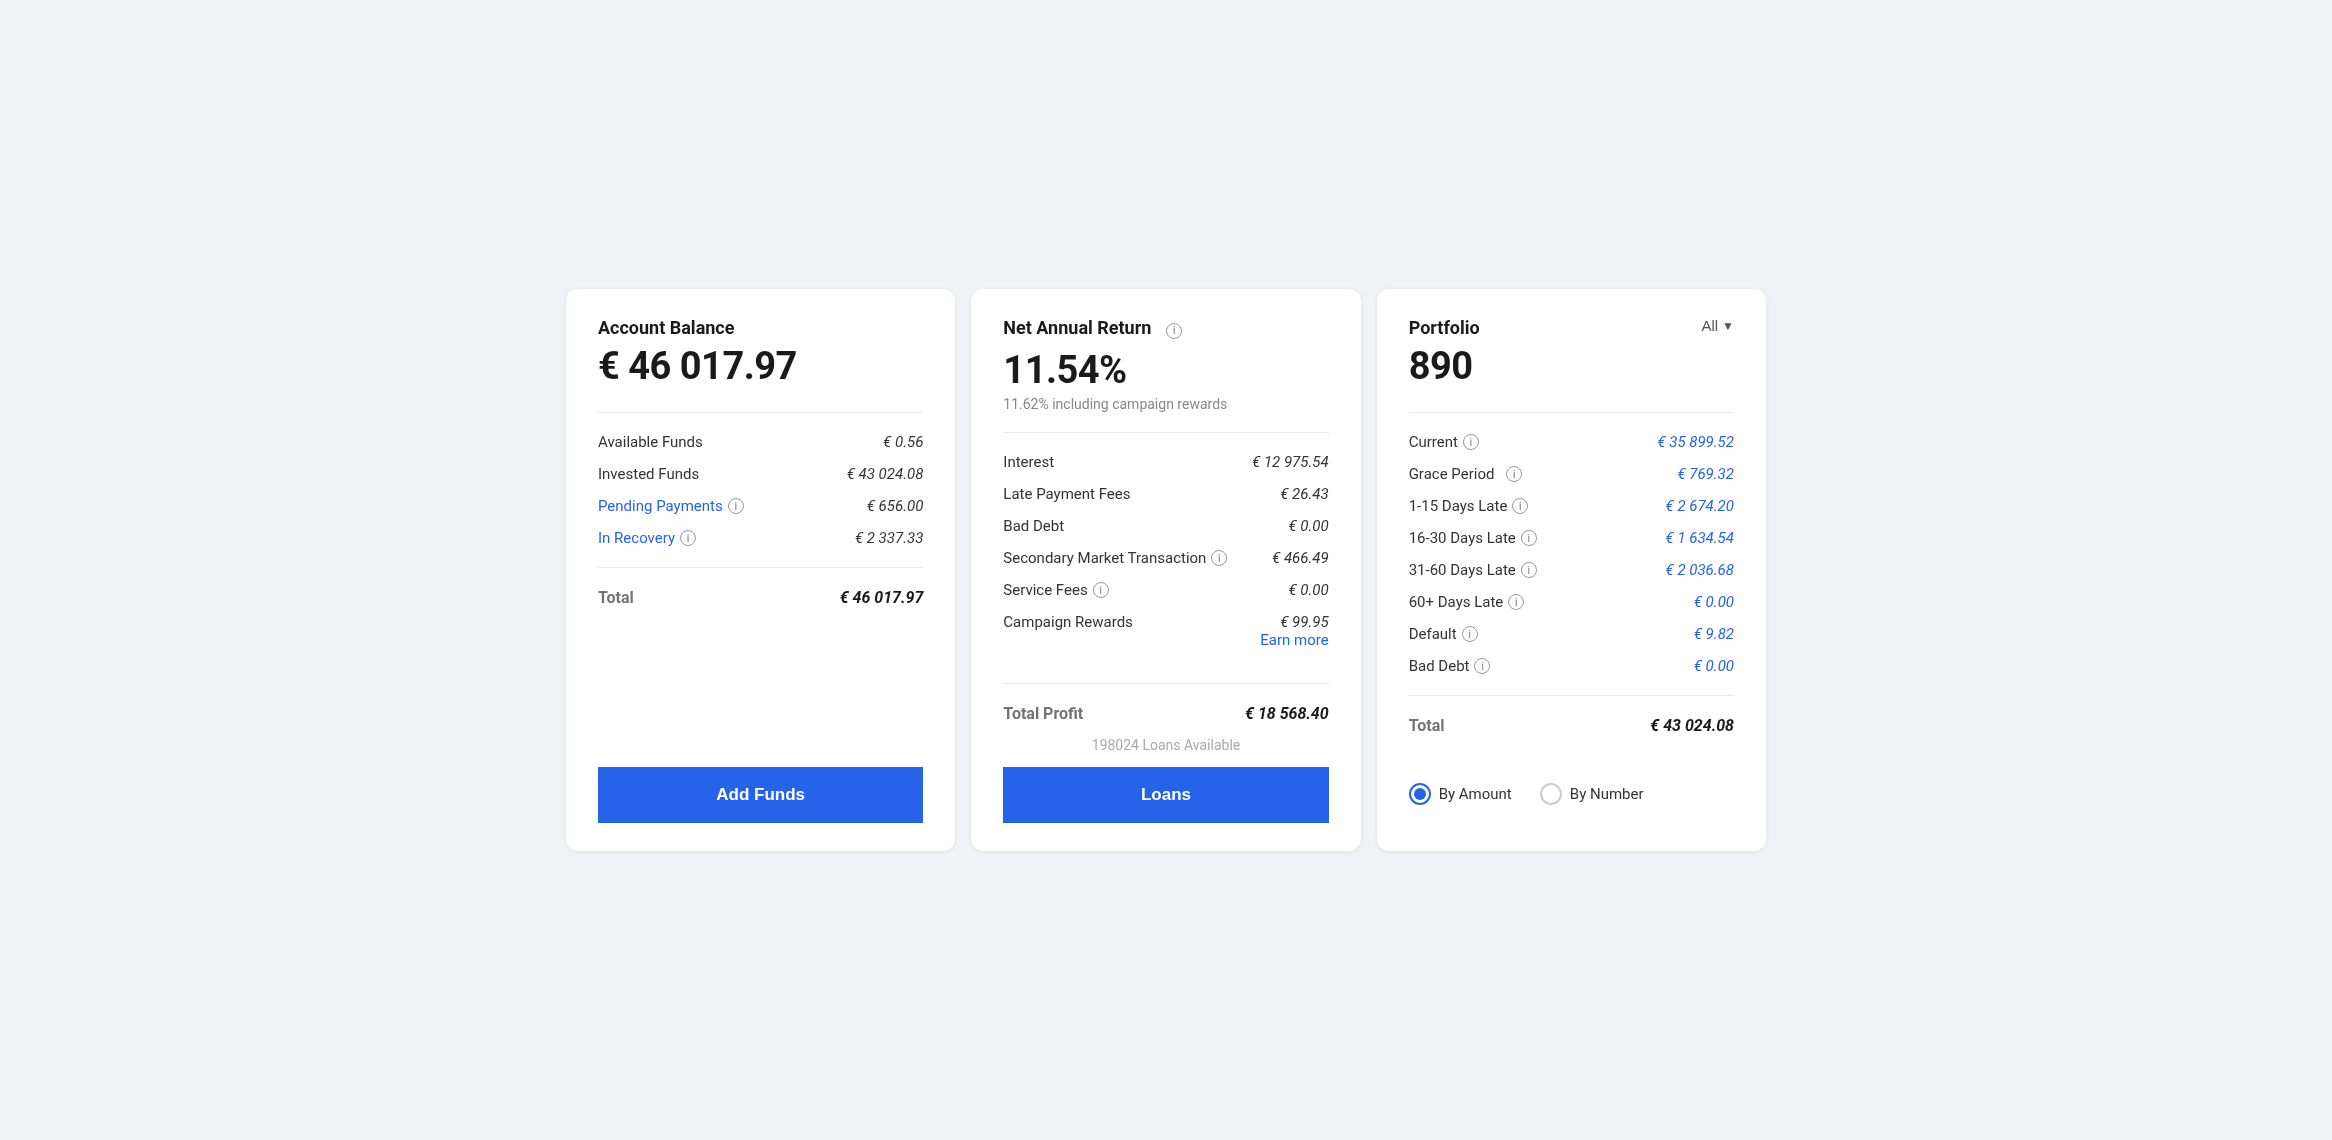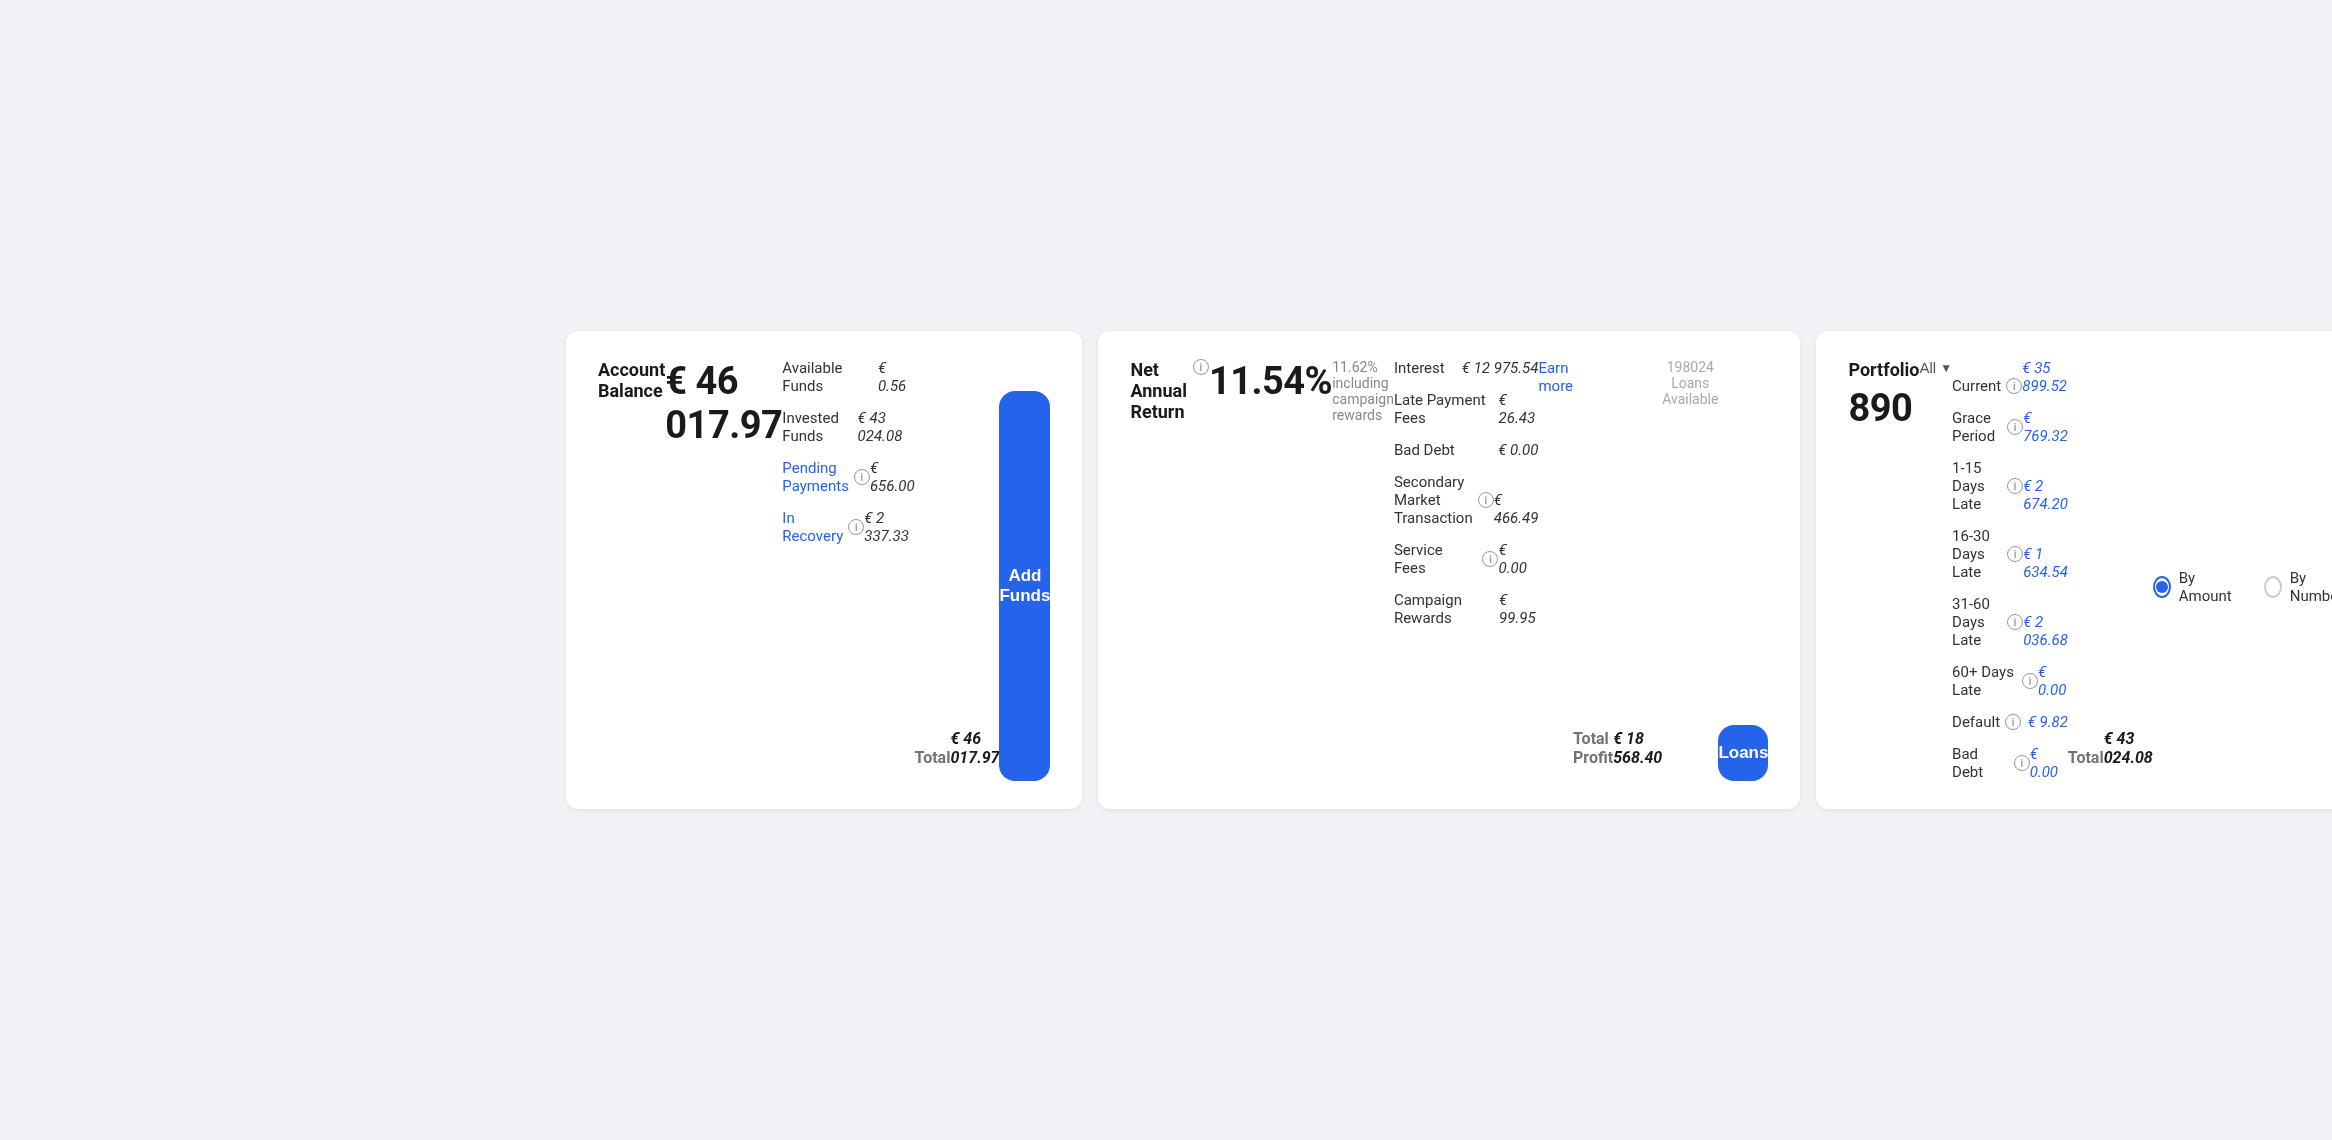--- a/index.html
+++ b/index.html
@@ -17,21 +17,21 @@
       gap: 16px;
       max-width: 1200px;
       width: 100%;
     }
     .card {
       background: #fff;
       border-radius: 12px;
       padding: 28px 32px 28px 32px;
       flex: 1;
       display: flex;
-      flex-direction: row;
+      flex-direction: column;
       box-shadow: 0 1px 4px rgba(0,0,0,0.08);
     }
     .card-title {
       font-size: 18px;
       font-weight: 700;
       color: #1a1a1a;
       margin-bottom: 6px;
     }
     .card-main-value {
       font-size: 38px;
@@ -92,21 +92,21 @@
       color: #999;
       font-size: 10px;
       font-weight: 600;
       cursor: pointer;
       flex-shrink: 0;
     }
     .btn-blue {
       background: #2563eb;
       color: #fff;
       border: none;
-      border-radius: 16px;
+      border-radius: 0;
       padding: 18px 0;
       font-size: 17px;
       font-weight: 600;
       cursor: pointer;
       width: 100%;
       margin-top: auto;
       transition: background 0.2s;
     }
     .spacer { flex: 1; }
     .earn-more-row {
@@ -171,22 +171,22 @@
     }
     .radio-circle.selected::after {
       content: '';
       width: 12px;
       height: 12px;
       border-radius: 50%;
       background: #2563eb;
     }
     .net-return-info {
       display: flex;
-      align-items: flex-start;
-      gap: 6px;
+      align-items: center;
+      gap: 15px;
       margin-bottom: 4px;
     }
   </style>
 </head>
 <body>
 
 <div class="dashboard">
 
   <div class="card">
     <div class="card-title">Account Balance</div>

